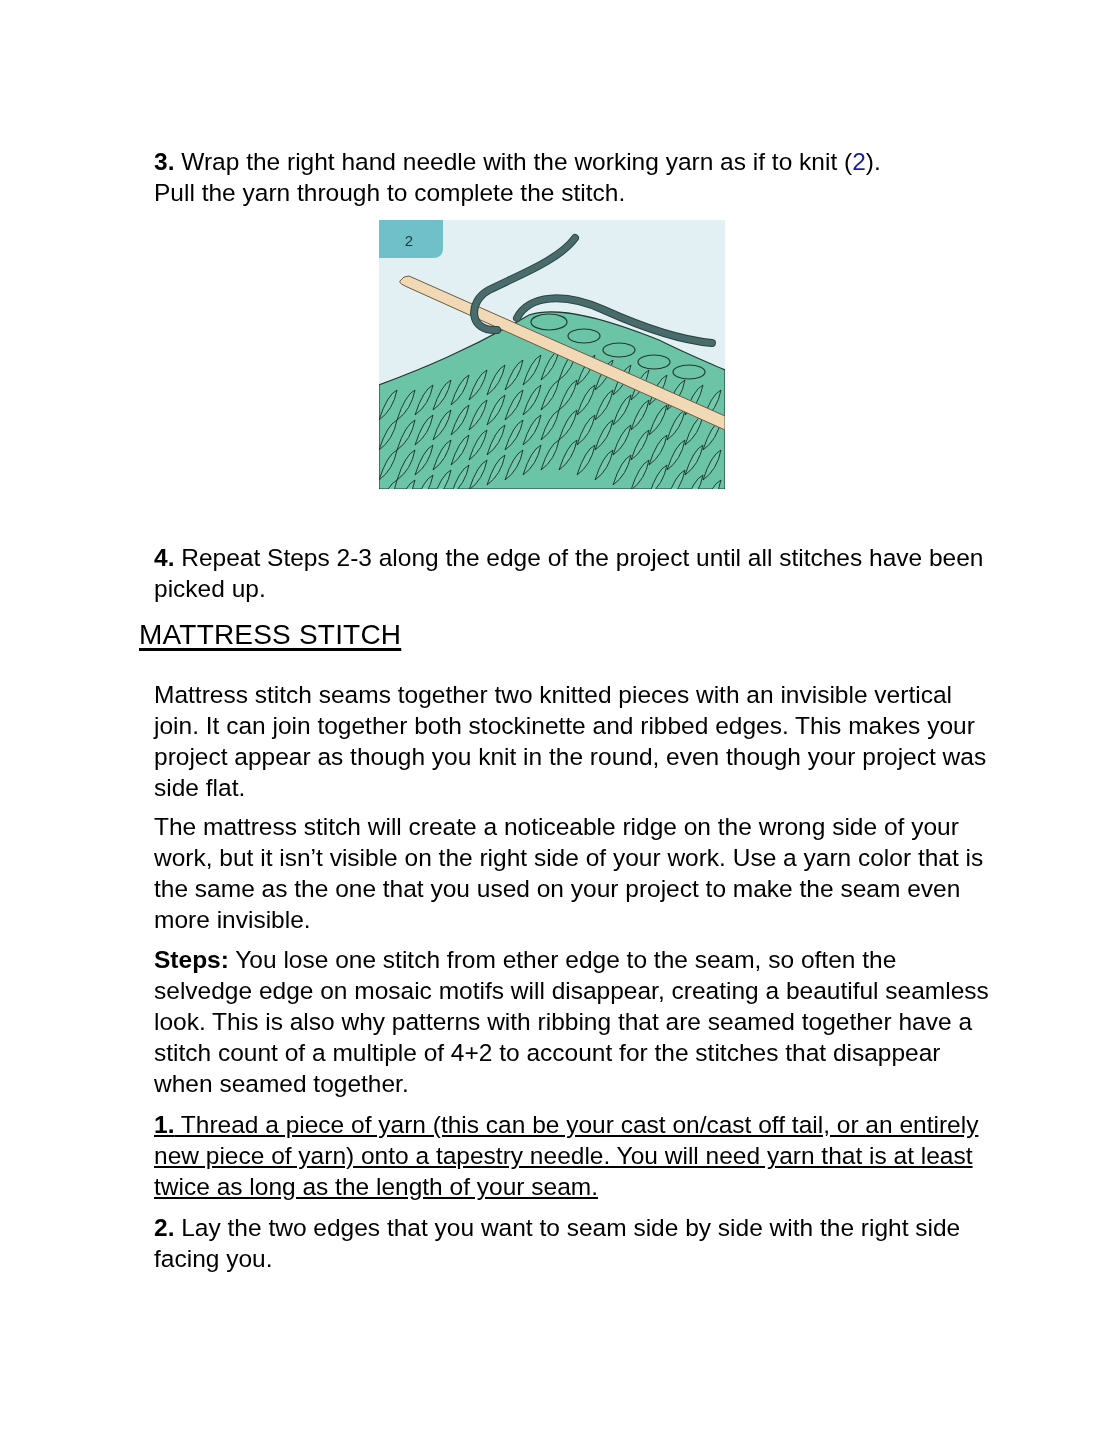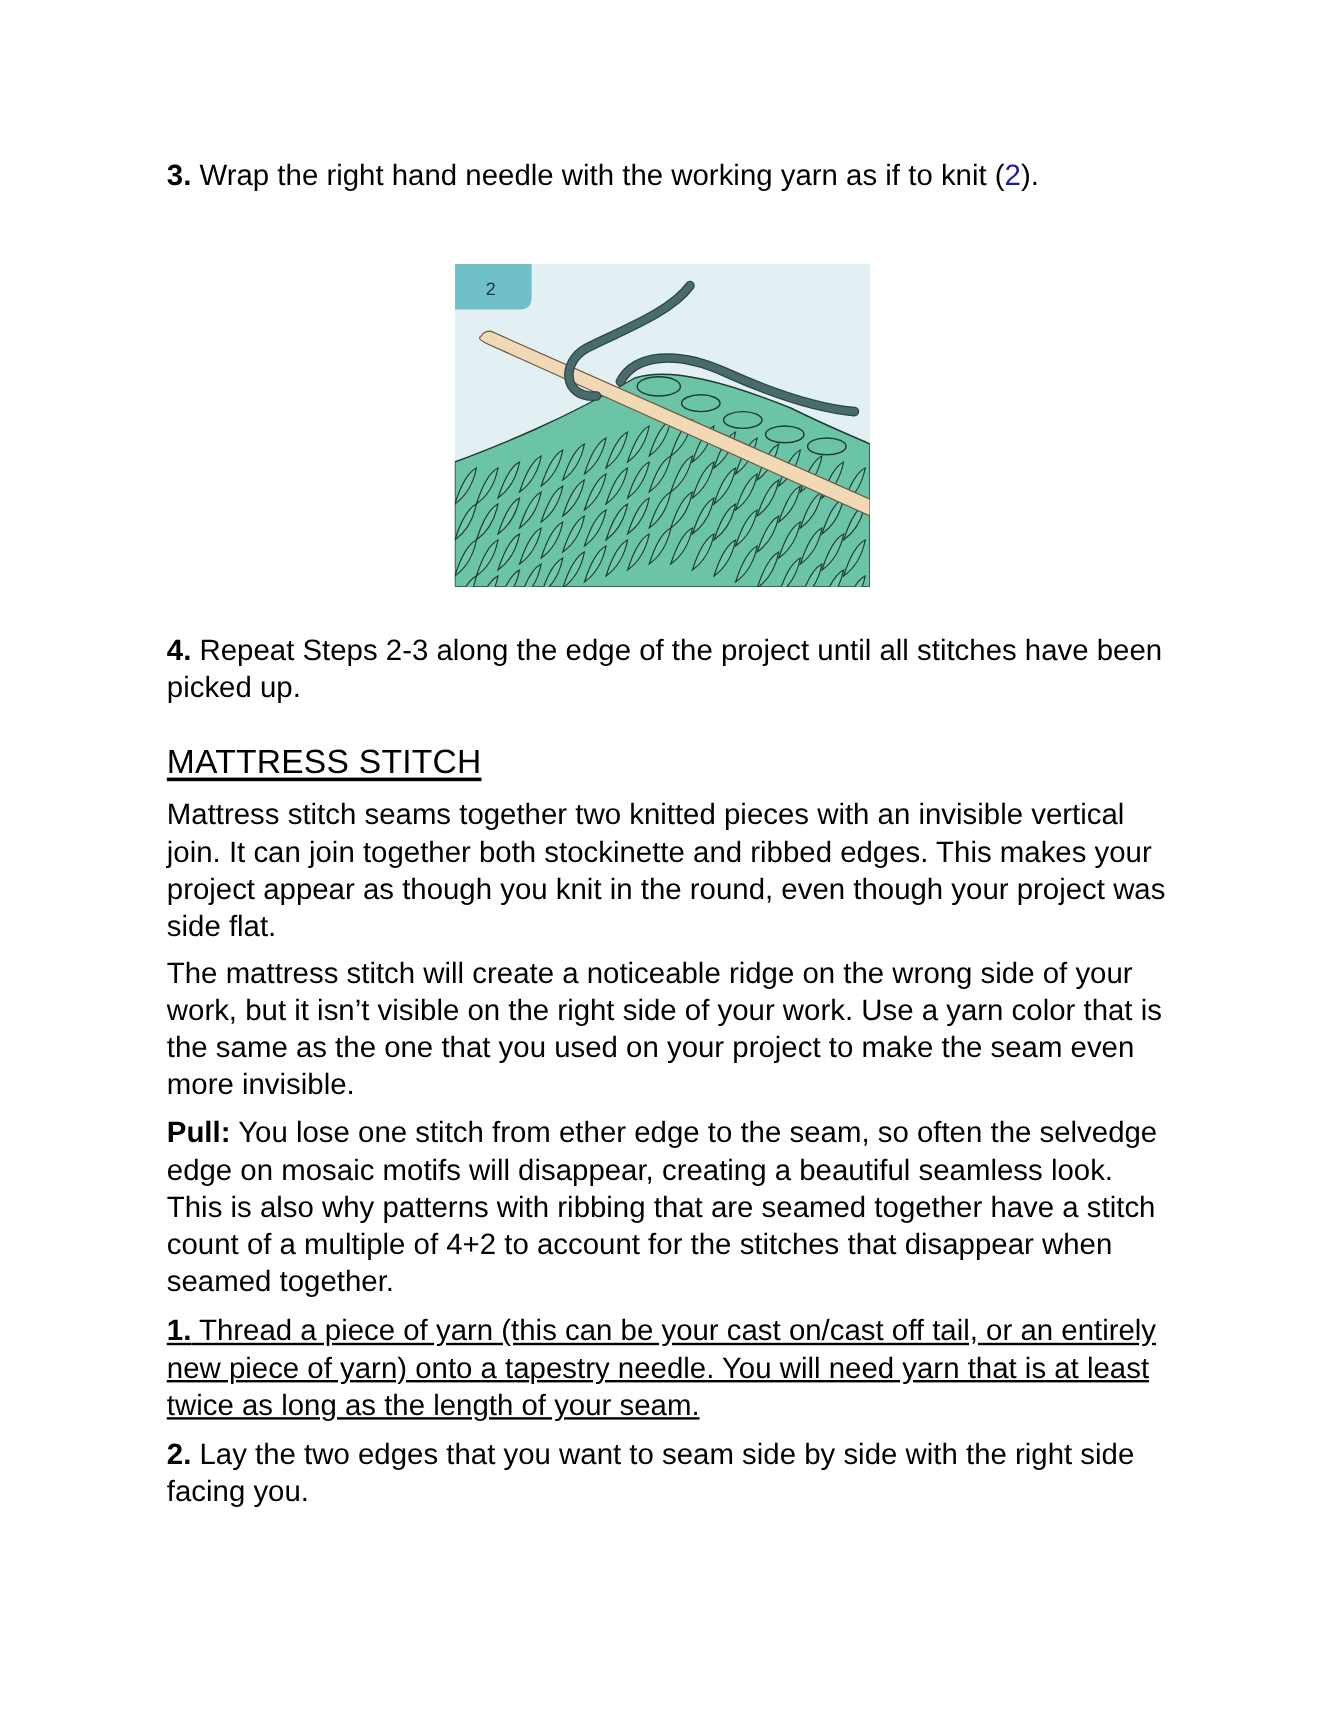--- a/index.html
+++ b/index.html
@@ -1,38 +1,38 @@
 <!DOCTYPE html>
 <html><head>
 <meta charset="utf-8">
 <style>
   html, body { margin: 0; padding: 0; background: #ffffff; }
   body { width: 1105px; height: 1430px; position: relative; overflow: hidden;
          font-family: "Liberation Sans", sans-serif; color: #000; }
   .page { position: absolute; left: 139px; top: 0; width: 840px; }
-  p { margin: 0; font-size: 24.5px; line-height: 31px; }
+  p { margin: 15px; font-size: 24.5px; line-height: 31px; }
   .b { font-weight: bold; }
   .link { color: #1a1aa6; }
   #step3 { position: absolute; top: 131px; left: 0; width: 840px; }
   #figure { position: absolute; top: 220px; left: 240px; width: 346px; height: 269px; }
   #step4 { position: absolute; top: 527px; left: 0; width: 840px; }
   h2 { position: absolute; top: 619px; left: 0; margin: 0; font-size: 28px; font-weight: normal;
        text-decoration: underline; text-underline-offset: 4px; text-decoration-thickness: 3px; letter-spacing: 0.2px; }
   #intro1 { position: absolute; top: 664px; left: 0; width: 840px; }
   #intro2 { position: absolute; top: 796px; left: 0; width: 840px; }
   #note { position: absolute; top: 929px; left: 0; width: 840px; }
   #m1 { position: absolute; top: 1094px; left: 0; width: 840px; text-decoration: underline; }
   #m2 { position: absolute; top: 1197px; left: 0; width: 840px; }
 </style>
 </head>
 <body>
 
 <div class="page">
 
-  <p id="step3"><span class="b">3.</span><span> Wrap the right hand needle with the working yarn as if to knit (</span><span class="link">2</span><span>).</span><br></p>
+  <p id="step3"><span class="b">3.</span><span> Wrap the right hand needle with the working yarn as if to knit (</span><span class="link">2</span><span>).</span><br><span>Pull the yarn through to complete the stitch.</span></p>
 
   <div id="figure">
     <svg width="346" height="269" viewBox="0 0 346 269">
       <defs>
         <clipPath id="clipbox">
             <rect x="0" y="0" width="346" height="269"></rect>
           </clipPath>
       </defs>
       <g clip-path="url(#clipbox)">
         <rect x="0" y="0" width="346" height="269" fill="#e2f0f3"></rect>
@@ -88,19 +88,19 @@
   </div>
 
   <p id="step4"><span class="b">4.</span><span> Repeat Steps 2-3 along the edge of the project until all stitches have been picked up.</span></p>
 
   <h2>MATTRESS STITCH</h2>
 
   <p id="intro1">Mattress stitch seams together two knitted pieces with an invisible vertical join. It can join together both stockinette and ribbed edges. This makes your project appear as though you knit in the round, even though your project was side flat.</p>
 
   <p id="intro2">The mattress stitch will create a noticeable ridge on the wrong side of your work, but it isn’t visible on the right side of your work. Use a yarn color that is the same as the one that you used on your project to make the seam even more invisible.</p>
 
-  <p id="note"><span class="b">Pull:</span><span> You lose one stitch from ether edge to the seam, so often the selvedge edge on mosaic motifs will disappear, creating a beautiful seamless look. This is also why patterns with ribbing that are seamed together have a stitch count of a multiple of 4+2 to account for the stitches that disappear when seamed together.</span></p>
+  <p id="note"><span class="b">Steps:</span><span> You lose one stitch from ether edge to the seam, so often the selvedge edge on mosaic motifs will disappear, creating a beautiful seamless look. This is also why patterns with ribbing that are seamed together have a stitch count of a multiple of 4+2 to account for the stitches that disappear when seamed together.</span></p>
 
   <p id="m1"><span class="b">1.</span><span> Thread a piece of yarn (this can be your cast on/cast off tail, or an entirely new piece of yarn) onto a tapestry needle. You will need yarn that is at least twice as long as the length of your seam.</span></p>
 
   <p id="m2"><span class="b">2.</span><span> Lay the two edges that you want to seam side by side with the right side facing you.</span></p>
 
 </div>
 
 </body></html>

